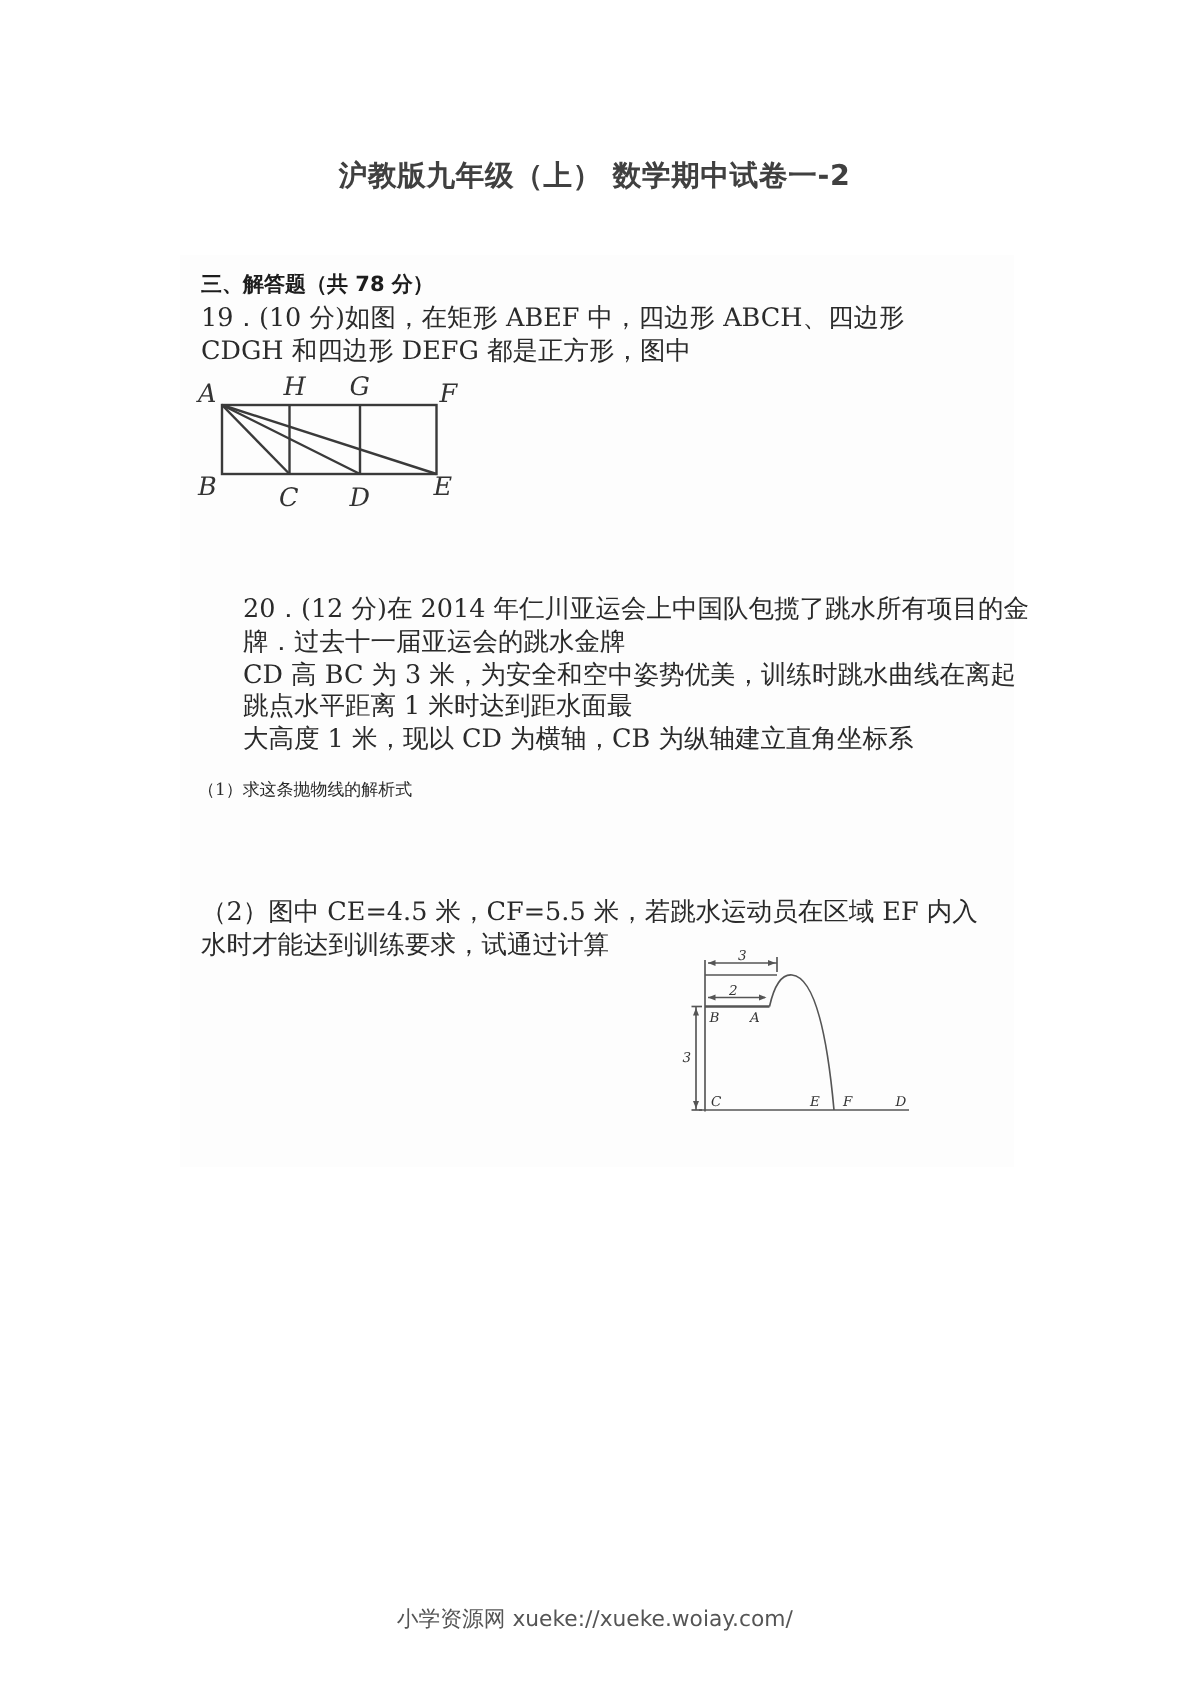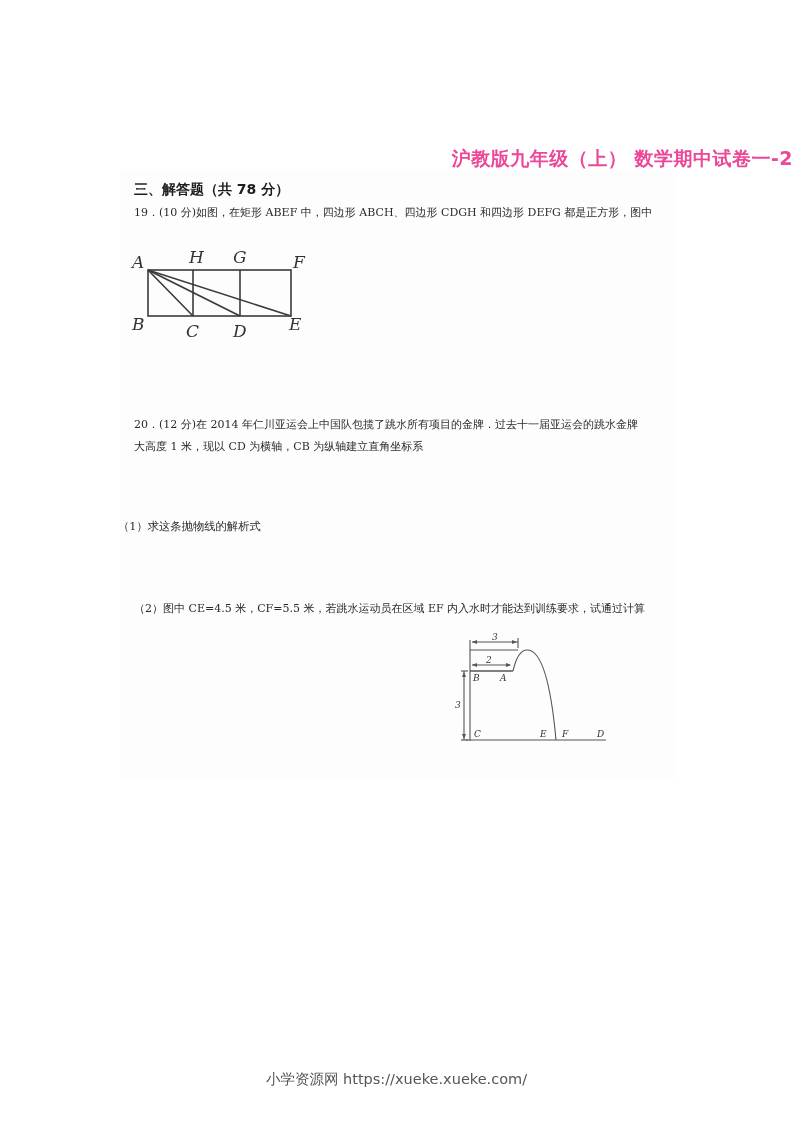--- a/index.html
+++ b/index.html
@@ -1,36 +1,36 @@
 <!DOCTYPE html>
 <html><head>
 <meta charset="utf-8">
 <style>
   html, body { margin: 0; padding: 0; }
   body {
     width: 793px; height: 1122px; background: #ffffff; position: relative; overflow: hidden;
     font-family: "DejaVu Serif", "Liberation Serif", serif; color: #222;
   }
   .title {
-    position: absolute; top: 104px; left: 0; width: 793px; text-align: right;
+    position: absolute; top: 104px; left: 0; width: 793px; text-align: center;
     font-family: "DejaVu Sans", "Liberation Sans", sans-serif; font-weight: bold;
-    font-size: 19px; color: #ec4899; letter-spacing: 0.5px; margin-top: 42px;
+    font-size: 19px; color: #404040; letter-spacing: 0.5px;
   }
   .scan {
     position: absolute; left: 120px; top: 170px; width: 556px; height: 608px;
     background: #fdfdfd;
   }
   .section-head {
     position: absolute; left: 134px; top: 181px; font-size: 14px; font-weight: bold;
     font-family: "DejaVu Sans", "Liberation Sans", sans-serif; color: #1d1d1d;
   }
   .para {
-    position: absolute; left: 134px; width: 525px; font-size: 11px; line-height: 21.8px; color: #2a2a2a;
+    position: absolute; left: 134px; width: 525px; font-size: 17px; line-height: 21.8px; color: #2a2a2a;
   }
-  .qline { position: absolute; left: 118px; font-size: 11.3px; color: #2a2a2a; white-space: nowrap; }
+  .qline { position: absolute; left: 132px; font-size: 11.3px; color: #2a2a2a; white-space: nowrap; }
   svg text { font-family: "DejaVu Serif", "Liberation Serif", serif; font-style: italic; fill: #333; }
   .footer {
     position: absolute; top: 1070px; left: 0; width: 793px; text-align: center;
     font-family: "DejaVu Sans", "Liberation Sans", sans-serif; font-size: 14.5px; color: #555;
   }
 </style>
 </head>
 <body>
 
 <div class="title">沪教版九年级（上） 数学期中试卷一-2</div>
@@ -55,22 +55,23 @@
   <text x="132" y="268" font-size="17">A</text>
   <text x="189" y="263" font-size="17">H</text>
   <text x="233" y="263" font-size="17">G</text>
   <text x="293" y="268" font-size="17">F</text>
   <text x="132" y="330" font-size="17">B</text>
   <text x="186" y="337" font-size="17">C</text>
   <text x="233" y="337" font-size="17">D</text>
   <text x="289" y="330" font-size="17">E</text>
 </svg>
 
-<div class="para" style="top:414px;">
+<div class="para" style="top:396px;margin-left:28px;">
   <div>20．(12 分)在 2014 年仁川亚运会上中国队包揽了跳水所有项目的金牌．过去十一届亚运会的跳水金牌</div>
+  <div>CD 高 BC 为 3 米，为安全和空中姿势优美，训练时跳水曲线在离起跳点水平距离 1 米时达到距水面最</div>
   <div>大高度 1 米，现以 CD 为横轴，CB 为纵轴建立直角坐标系</div>
 </div>
 <div class="qline" style="top:519px;">（1）求这条抛物线的解析式</div>
 
 <div class="para" style="top:598px;">
   <div>（2）图中 CE=4.5 米，CF=5.5 米，若跳水运动员在区域 EF 内入水时才能达到训练要求，试通过计算</div>
 </div>
 
 <svg style="position:absolute;left:448px;top:628px;" width="170" height="120" viewBox="448 628 170 120">
   <g stroke="#555" stroke-width="1.1" fill="none">
@@ -106,13 +107,13 @@
   <text x="486" y="663" font-size="9" font-style="normal">2</text>
   <text x="455" y="708" font-size="9" font-style="normal">3</text>
   <text x="473" y="681" font-size="9">B</text>
   <text x="500" y="681" font-size="9">A</text>
   <text x="474" y="737" font-size="9">C</text>
   <text x="540" y="737" font-size="9">E</text>
   <text x="562" y="737" font-size="9">F</text>
   <text x="597" y="737" font-size="9">D</text>
 </svg>
 
-<div class="footer">小学资源网 https://xueke.xueke.com/</div>
+<div class="footer">小学资源网 xueke://xueke.woiay.com/</div>
 
 </body></html>

